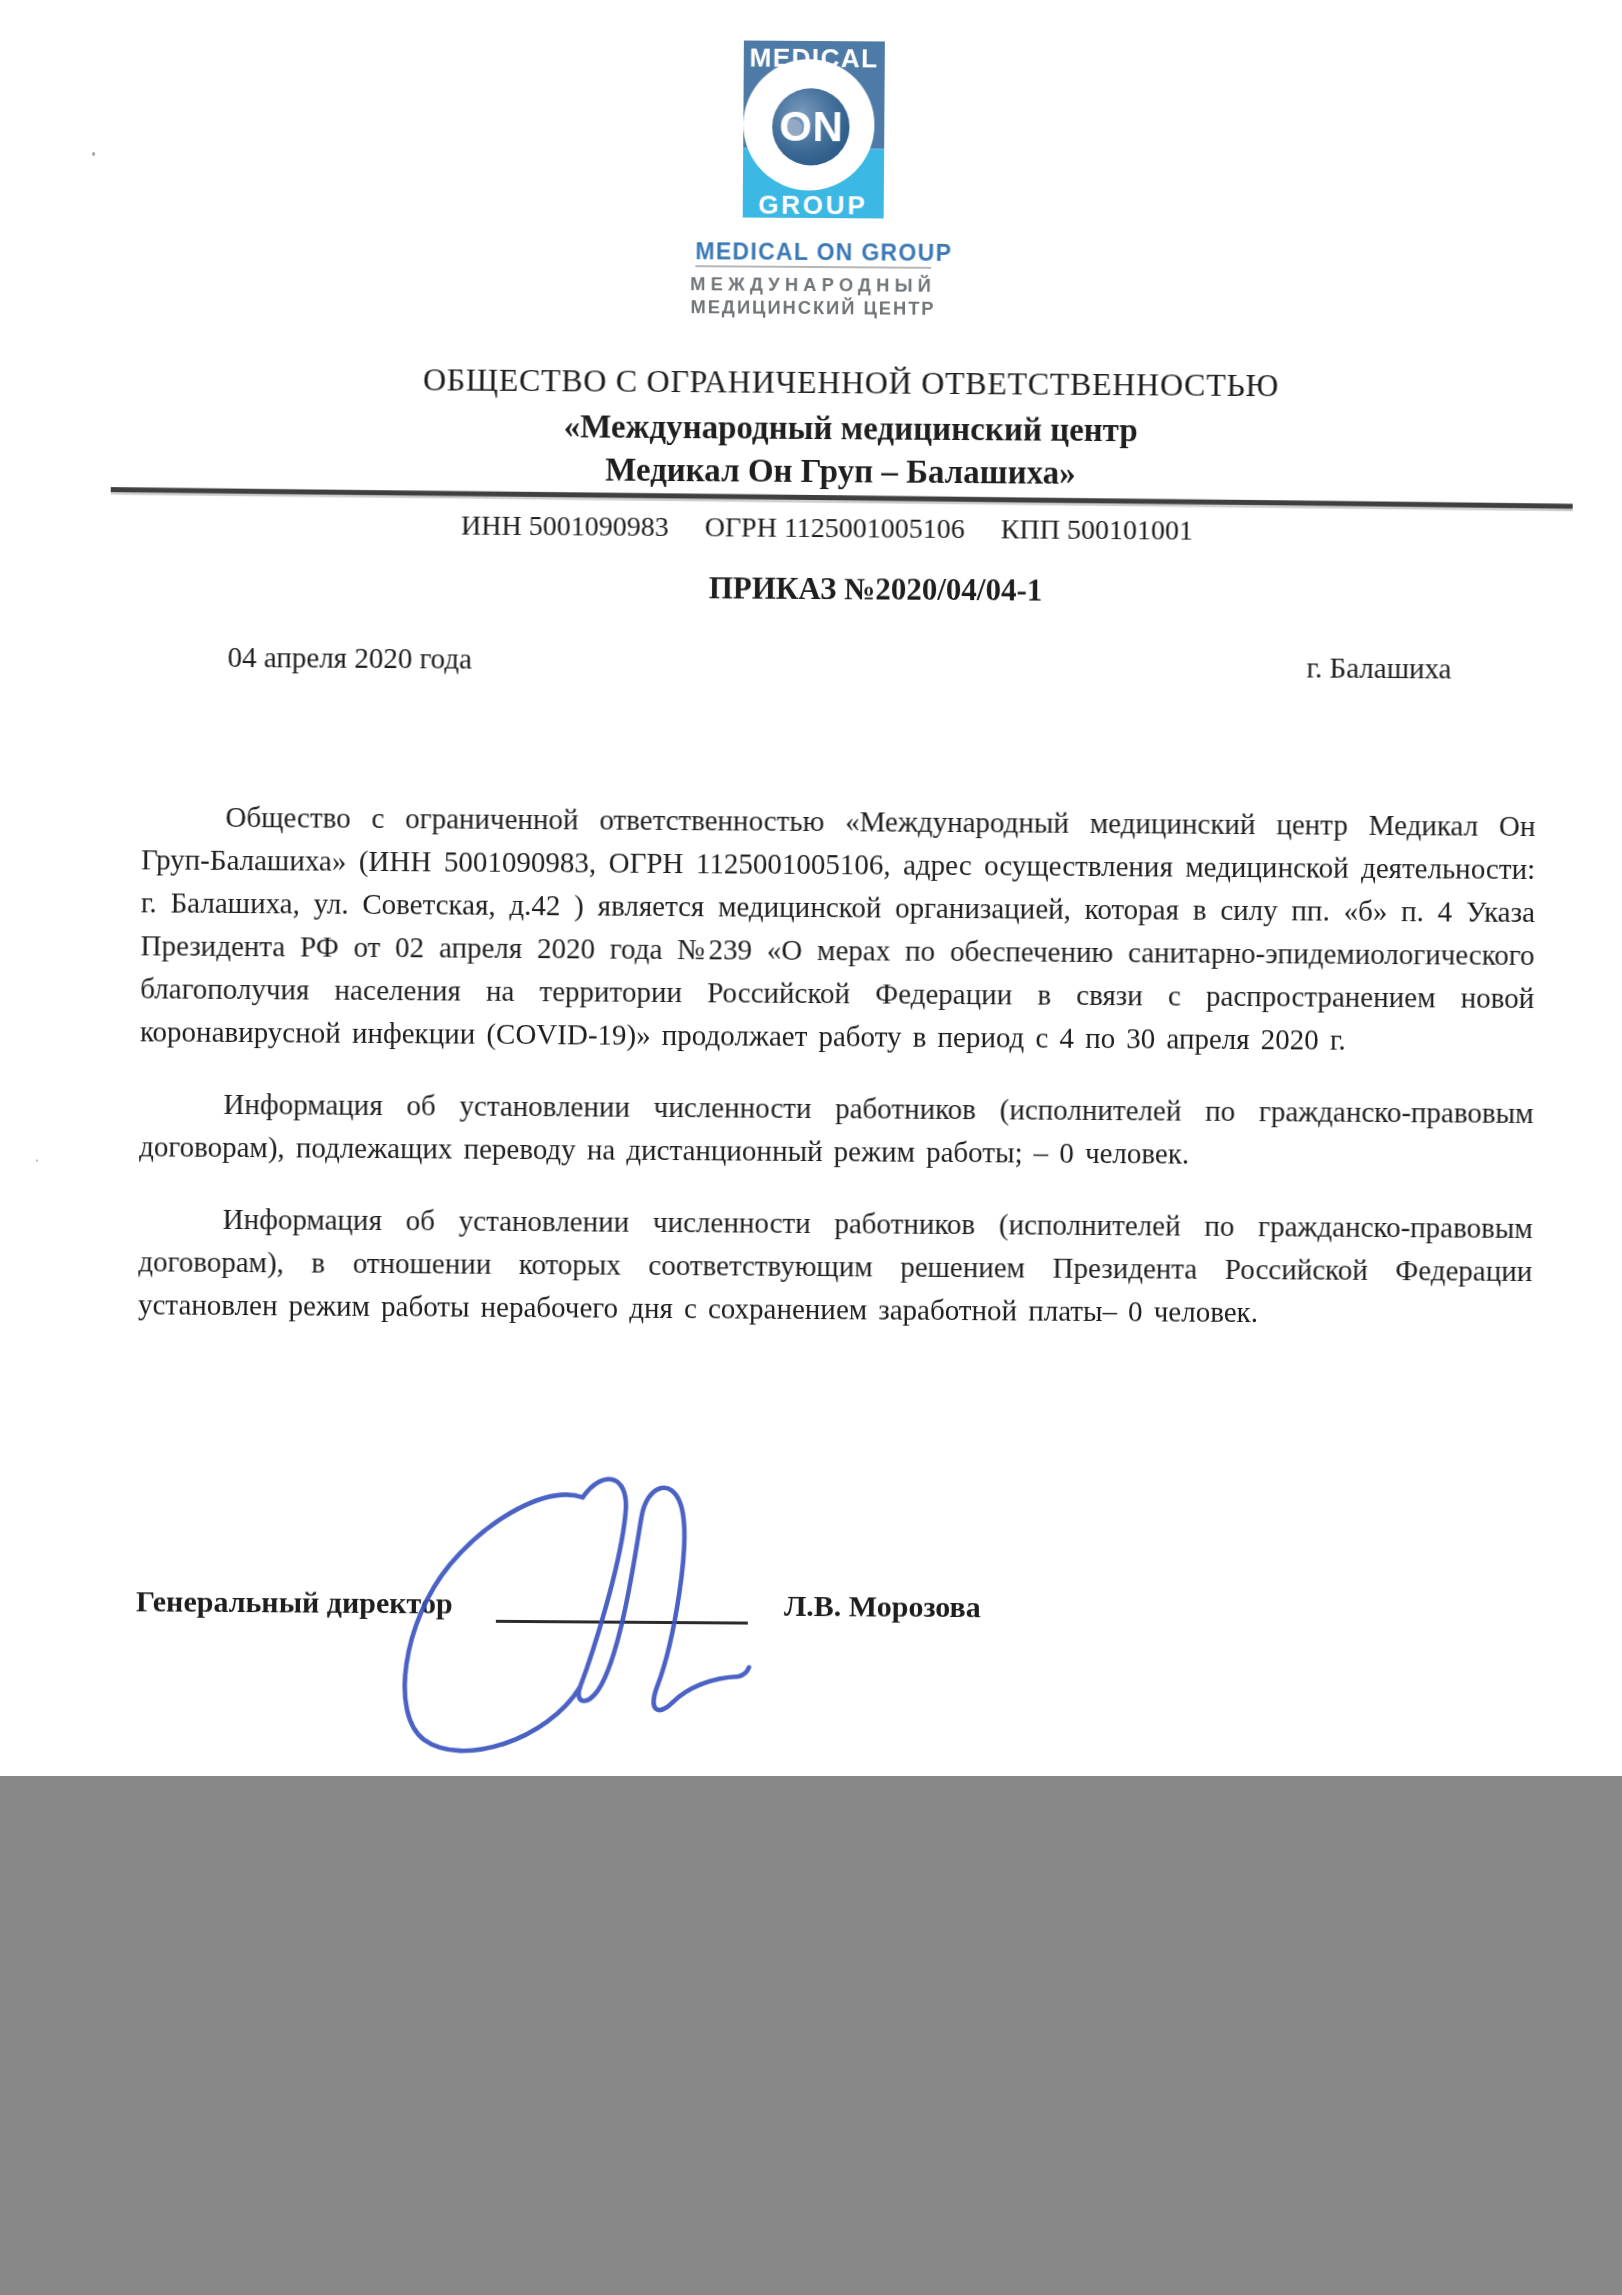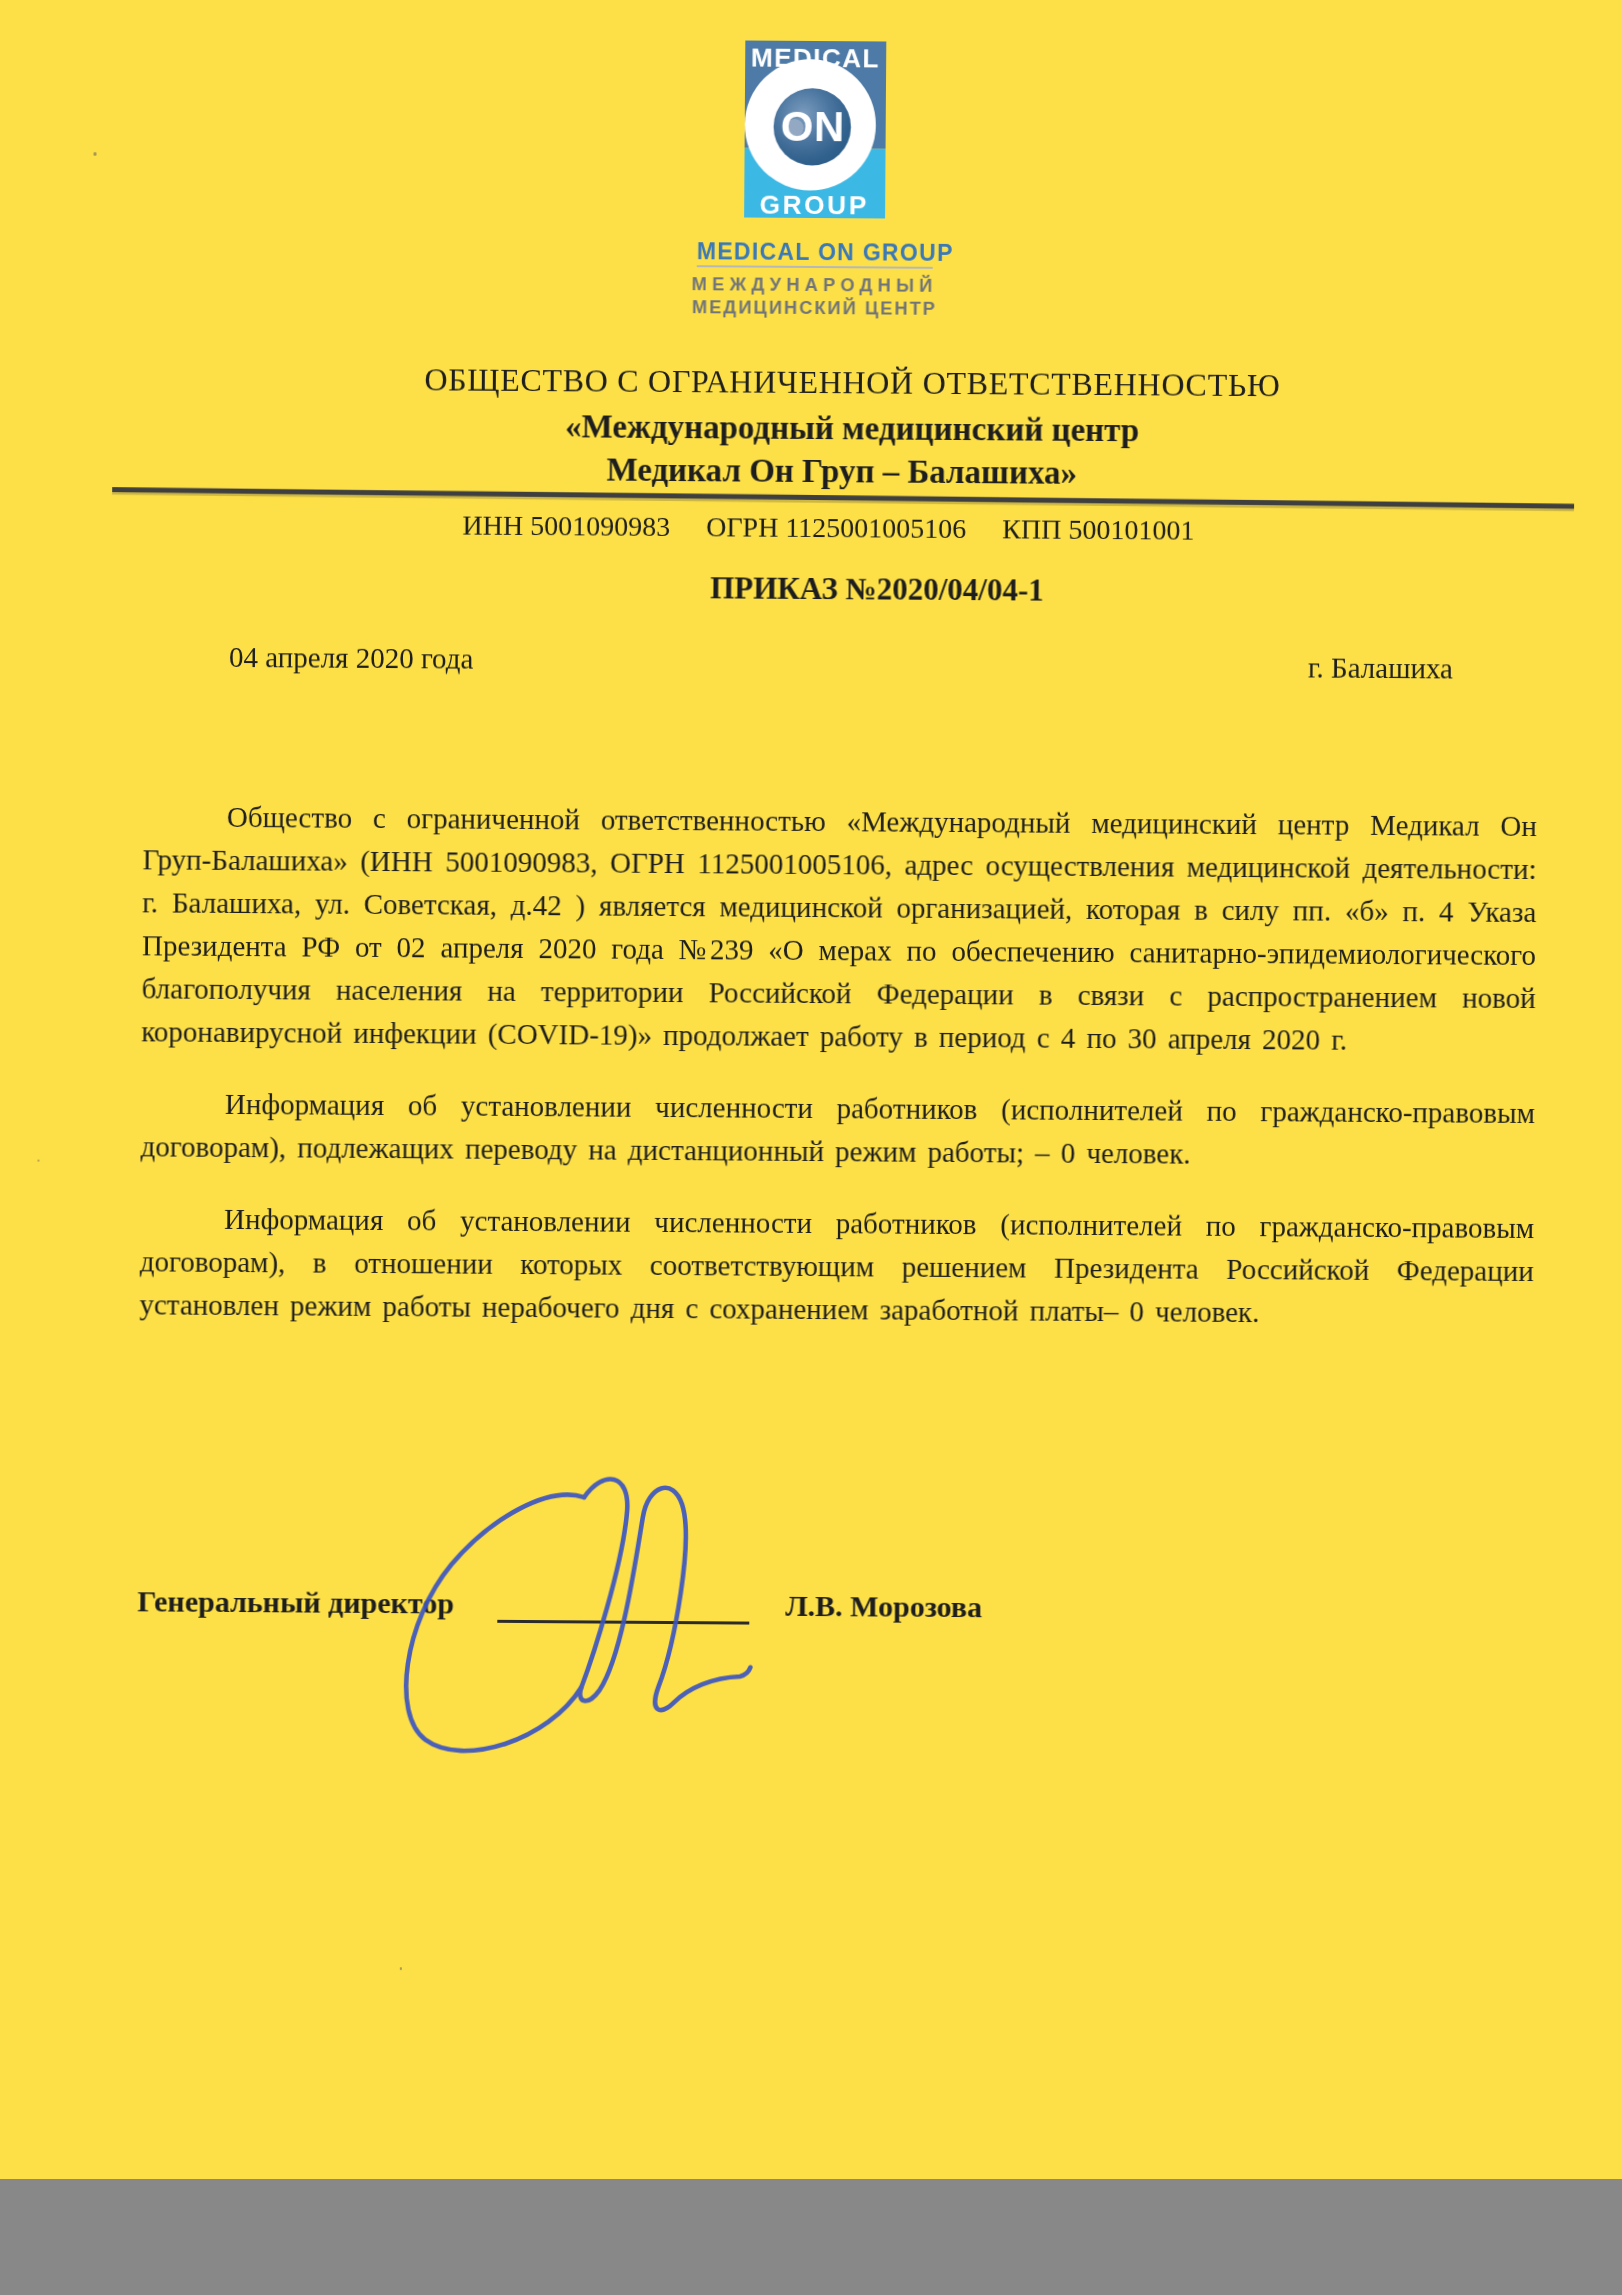--- a/index.html
+++ b/index.html
@@ -1,18 +1,18 @@
 <!DOCTYPE html>
 <html style="font-size:10.5px"><head>
 <meta charset="utf-8">
 <style>
   html,body { margin:0; padding:0; background:#888; }
   .page {
-    position:relative; width:1623px; height:2179px;
-    background:#fde047; overflow:hidden;
+    position:relative; width:1623px; height:1776px;
+    background:#ffffff; overflow:hidden;
     font-family:"Liberation Serif","DejaVu Serif",serif;
     color:#1e1e1e;
   }
   .scan-rotate {
     position:absolute; inset:0;
     transform:rotate(0.4deg);
     filter:blur(0.2px);
   }
   
   .logo-wrap { position:absolute; left:738px; top:41px; width:141px; }

